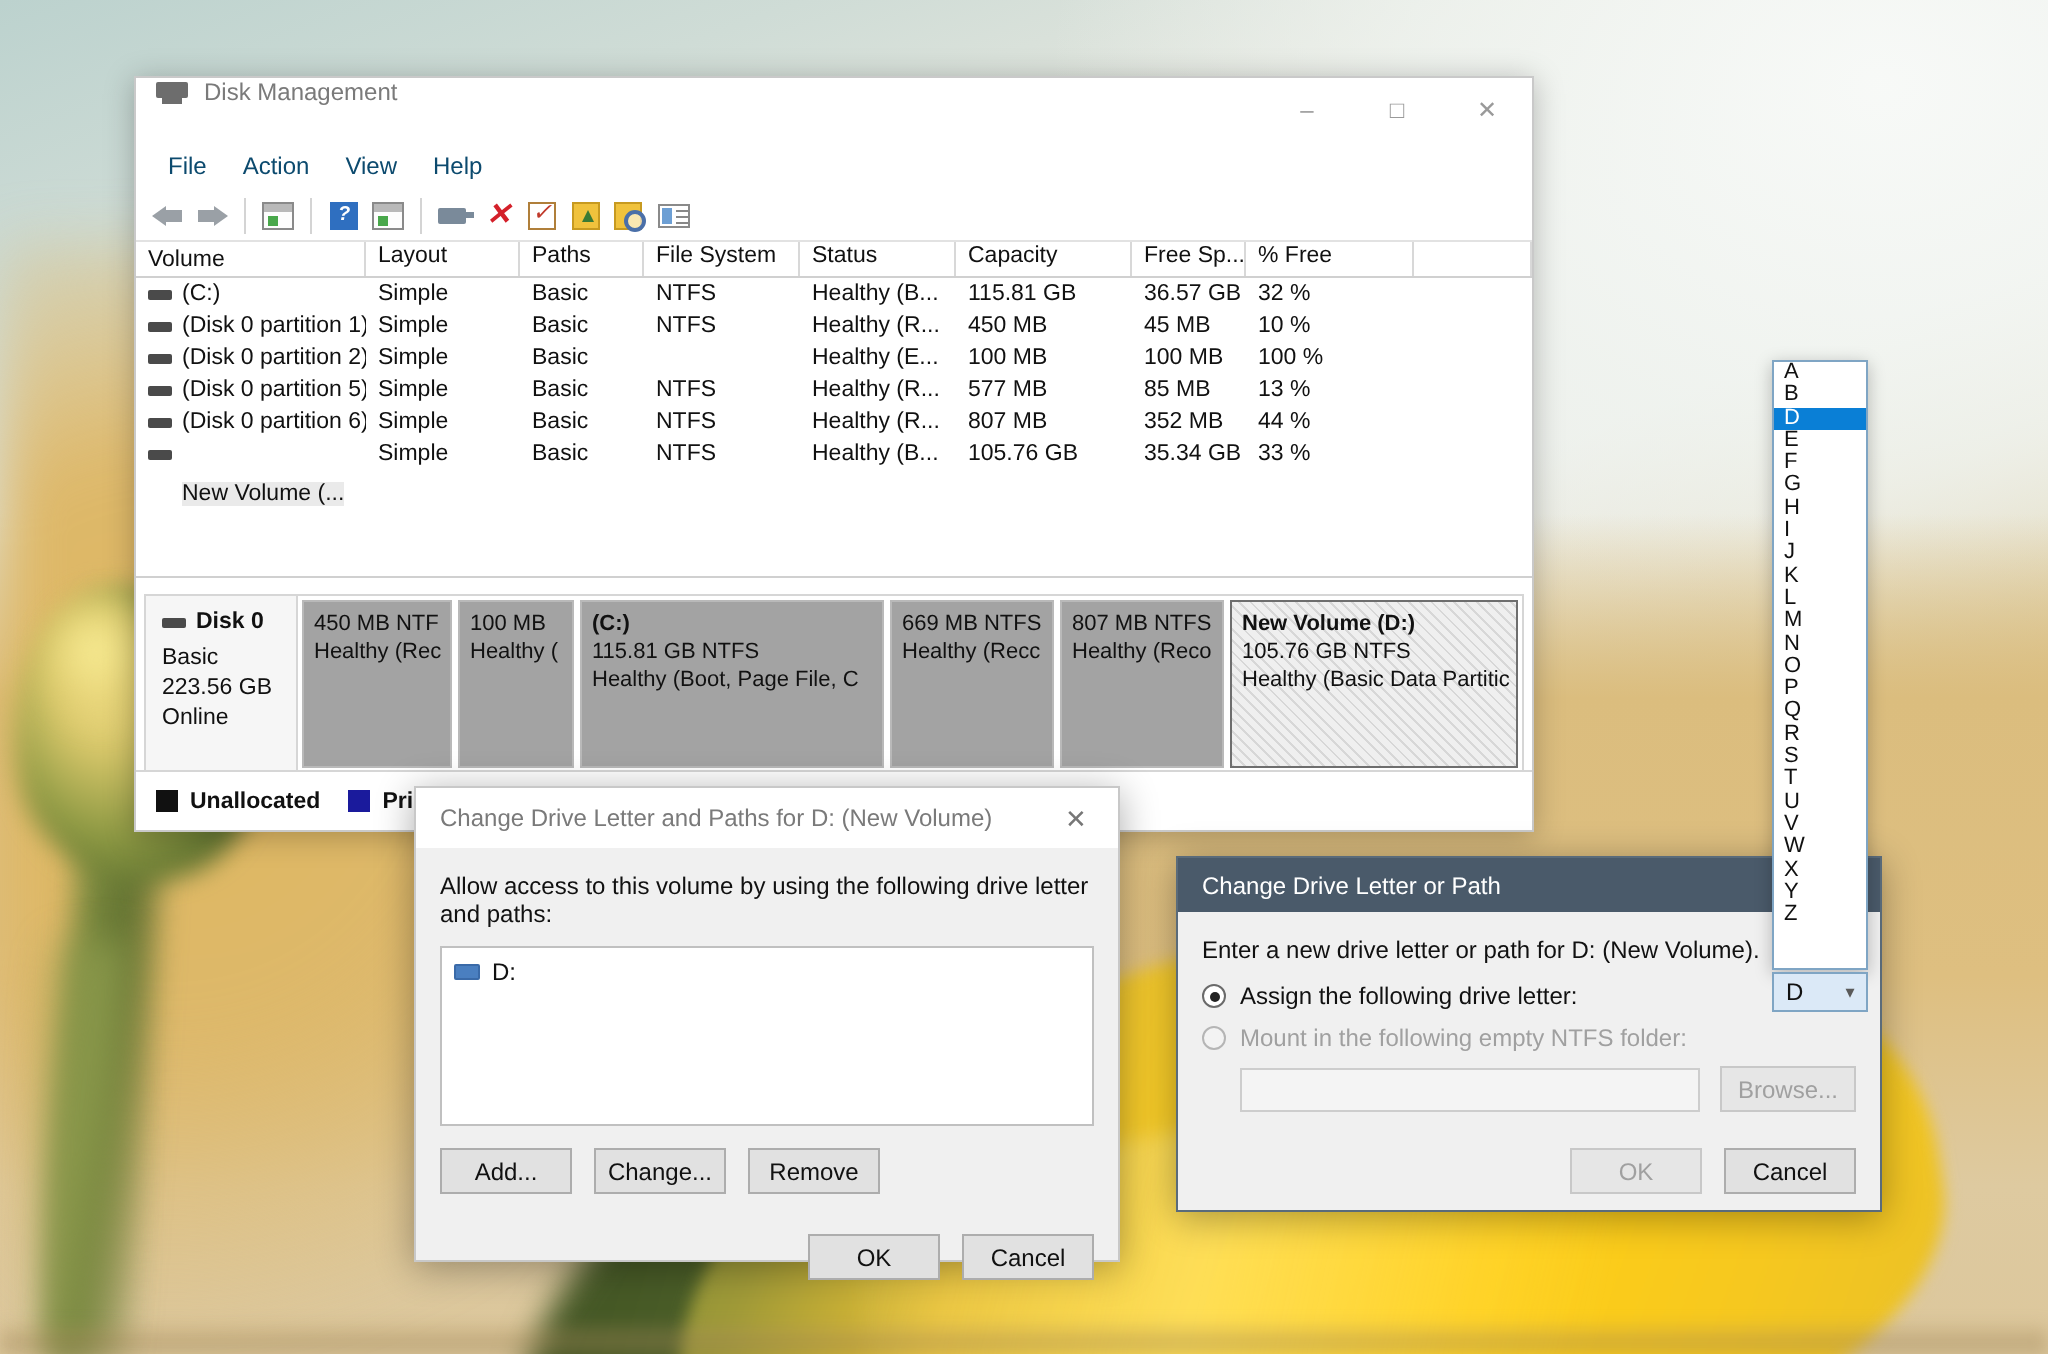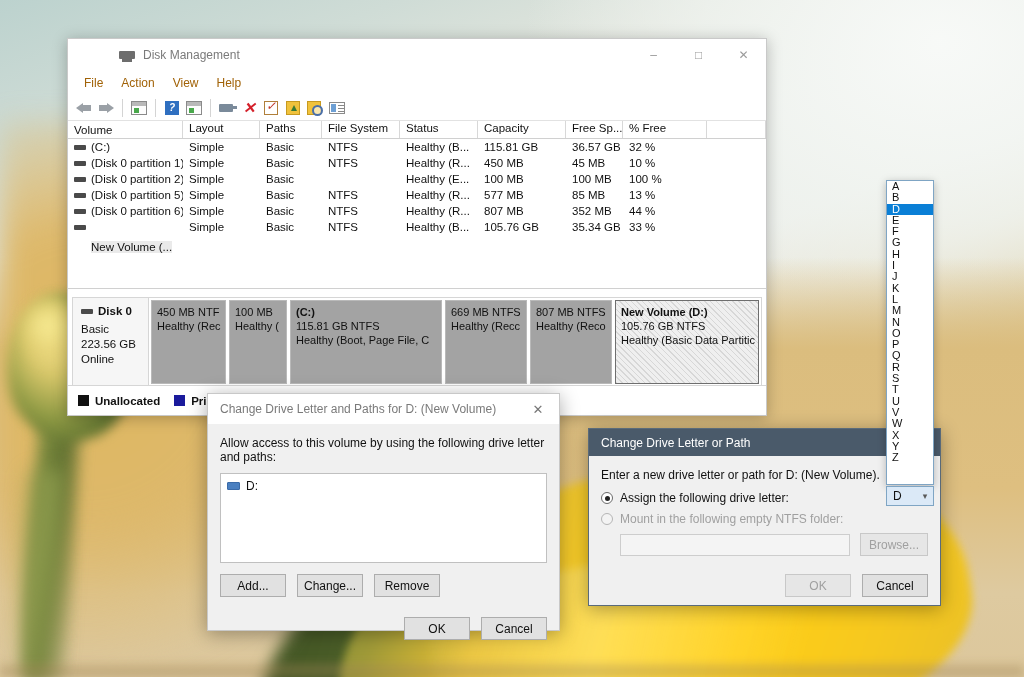--- a/index.html
+++ b/index.html
@@ -90,39 +90,39 @@
     filter:blur(4px);
   }
 
   
   #dm-window {
     position:absolute; left:67px; top:38px; width:700px; height:378px;
     background:#fff; border:1px solid #c9c9c9;
     box-shadow:0 2px 14px rgba(0,0,0,.25);
     display:flex; flex-direction:column;
   }
-  .titlebar { height:32px; display:flex; align-items:center; background:#fff; flex:0 0 auto;padding-left:41px; }
+  .titlebar { height:32px; display:flex; align-items:flex-start; background:#fff; flex:0 0 auto; }
   .title-ico { width:16px; height:12px; margin:0 8px 0 10px; position:relative; }
   .title-ico:before {
     content:""; position:absolute; left:0; top:2px; width:16px; height:8px;
     background:#6d6d6d; border-radius:1px;
   }
   .title-ico:after {
     content:""; position:absolute; left:3px; top:10px; width:10px; height:3px;
     background:#6d6d6d;
   }
   .title-text { font-size:12px; color:#7a7a7a; flex:1; }
   .winbtns { display:flex; height:32px; }
   .winbtn {
     width:45px; height:32px; display:flex; align-items:center; justify-content:center;
     color:#9a9a9a; font-size:12px;
   }
 
   .menubar { height:24px; display:flex; align-items:center; padding-left:8px; gap:2px; background:#fff; flex:0 0 auto; }
-  .menuitem { font-size:12px; padding:3px 8px; color:#a16207; }
+  .menuitem { font-size:12px; padding:3px 8px; color:#0c4a6e; }
 
   .toolbar {
     height:26px; display:flex; align-items:center; gap:2px; padding:0 6px;
     background:#fff; border-bottom:1px solid #e2e2e2; flex:0 0 auto;
   }
   .tbsep { width:1px; height:18px; background:#d4d4d4; margin:0 4px; }
   .tbi { width:20px; height:20px; position:relative; display:inline-block; }
 
   
   .ic-arrow { width:0;height:0;border-top:5px solid transparent;border-bottom:5px solid transparent; position:absolute; top:5px; }

